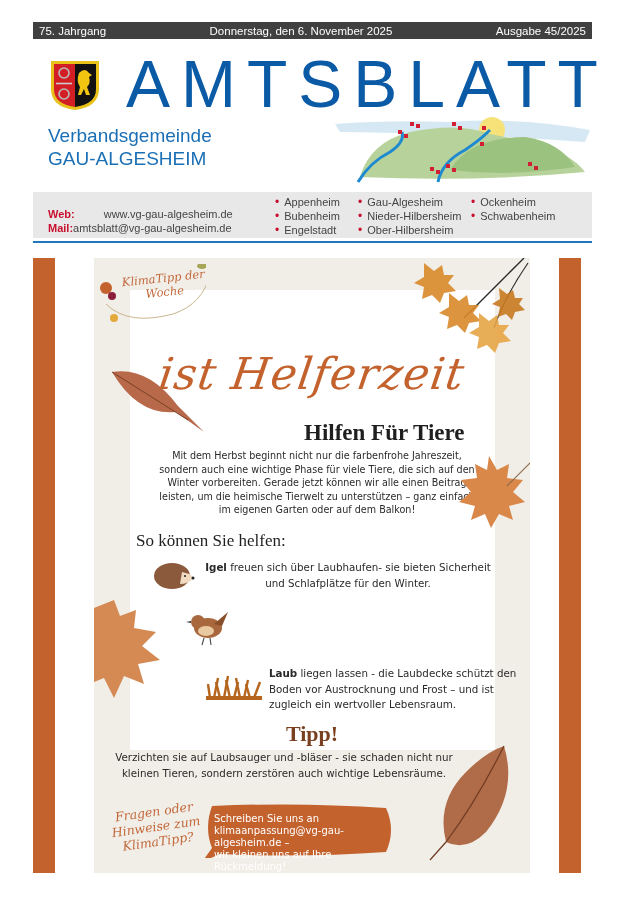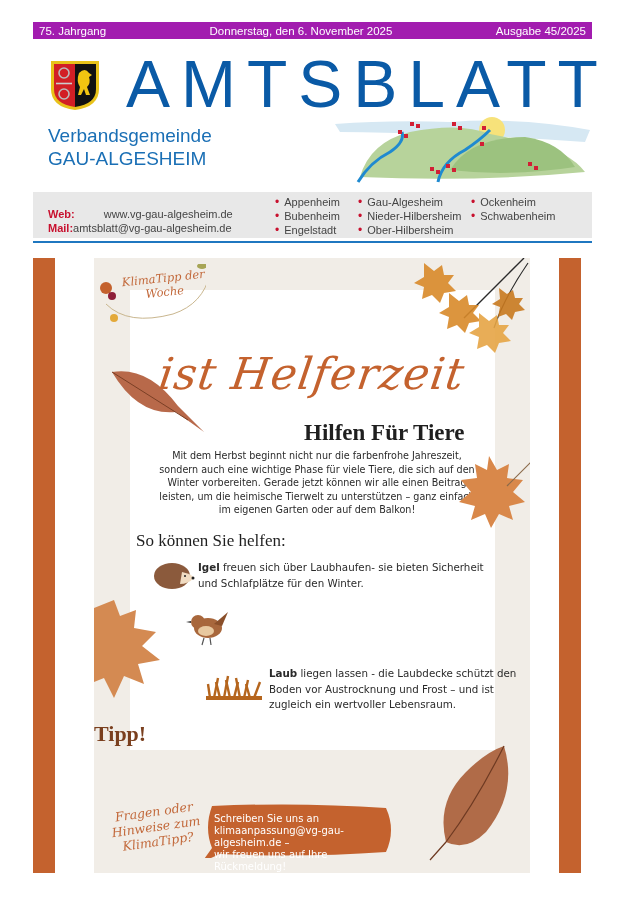--- a/index.html
+++ b/index.html
@@ -1,20 +1,20 @@
 <!DOCTYPE html>
 <html><head>
 <meta charset="utf-8">
 <style>
   * { box-sizing: border-box; margin: 0; padding: 0; }
   html, body { width: 625px; height: 897px; background: #ffffff; overflow: hidden; }
   body { position: relative; font-family: "Liberation Sans", sans-serif; }
 
   
-  .topbar { position: absolute; left: 33px; top: 22px; width: 559px; height: 17px; background: #a21caf;
+  .topbar { position: absolute; left: 33px; top: 22px; width: 559px; height: 17px; background: #404040;
             color: #fff; font-size: 11.5px; display: flex; justify-content: space-between; align-items: center; padding: 0 6px; }
 
   
   .crest { position: absolute; left: 49px; top: 59px; width: 52px; height: 52px; }
   .title { position: absolute; left: 126px; top: 44px; font-size: 66px; letter-spacing: 11px; color: #0a5aa6; font-weight: 400;
            font-family: "Liberation Sans", sans-serif; line-height: 80px; }
   .vg1 { position: absolute; left: 48px; top: 125px; font-size: 19px; color: #1a6fb5; }
   .vg2 { position: absolute; left: 48px; top: 148px; font-size: 19px; color: #1a6fb5; }
   .landscape { position: absolute; left: 330px; top: 112px; width: 265px; height: 75px; }
 
@@ -45,29 +45,29 @@
             font-size: 27px; letter-spacing: 3.5px; color: #5a3f36; font-weight: bold; }
   .helfer { position: absolute; left: 0; width: 436px; top: 90px; text-align: center; font-family: "DejaVu Serif", serif;
             font-style: italic; font-size: 44px; color: #c4622e; letter-spacing: 1px; transform: skewX(-8deg); }
   .hilfen { position: absolute; left: 210px; top: 162px; font-family: "Liberation Serif", serif; font-weight: bold; font-size: 23px; color: #1f1f1f; }
   .intro { position: absolute; left: 58px; top: 191px; width: 330px; text-align: center; font-size: 9.6px; line-height: 13.5px; color: #2a2a2a;
            font-family: "DejaVu Sans", sans-serif; }
   .sokoennen { position: absolute; left: 42px; top: 273px; font-family: "Liberation Serif", serif; font-size: 17px; color: #1f1f1f; }
 
   .tip-item { position: absolute; font-family: "DejaVu Sans", sans-serif; font-size: 10.3px; line-height: 15.5px; color: #2a2a2a; }
   .tip-item b { font-weight: bold; }
-  .t1 { left: 104px; top: 302px; width: 300px; }
+  .t1 { left: 104px; top: 302px; width: 300px; text-align: center; }
   .t2 { left: 140px; top: 347px; width: 280px; }
   .t3 { left: 175px; top: 408px; width: 260px; }
   .ico { position: absolute; }
   .hedgehog { left: 58px; top: 300px; width: 44px; height: 32px; }
   .bird { left: 92px; top: 350px; width: 44px; height: 38px; }
   .grass { left: 112px; top: 416px; width: 56px; height: 26px; }
 
-  .tipp { position: absolute; left: 0; width: 436px; top: 463px; text-align: left; font-family: "Liberation Serif", serif; font-weight: bold;
+  .tipp { position: absolute; left: 0; width: 436px; top: 463px; text-align: center; font-family: "Liberation Serif", serif; font-weight: bold;
           font-size: 22px; color: #7a3f1e; }
   .tipptext { position: absolute; left: 20px; width: 340px; top: 491px; text-align: center; font-family: "DejaVu Sans", sans-serif;
               font-size: 10.3px; line-height: 16px; color: #2a2a2a; }
 
   .fragen { position: absolute; left: 14px; top: 546px; width: 96px; text-align: center; font-family: "DejaVu Serif", serif; font-style: italic;
             font-size: 12.5px; line-height: 15px; color: #c2683a; transform: rotate(-8deg); }
   .bubble { position: absolute; left: 106px; top: 546px; width: 194px; height: 54px; }
   .bubble-text { position: absolute; left: 120px; top: 555px; width: 180px; font-family: "DejaVu Sans", sans-serif; font-size: 10px;
                  line-height: 12px; color: #fff; }
 
@@ -219,28 +219,29 @@
     </g>
     <rect x="0" y="22" width="56" height="4" fill="#b5651d"></rect>
   </svg>
   <div class="tip-item t3"><b>Laub</b><span> liegen lassen - die Laubdecke schützt den Boden vor Austrocknung und Frost – und ist zugleich ein wertvoller Lebensraum.</span></div>
 
   <svg class="deco" style="left:0;top:340px;width:68px;height:104px" viewBox="0 0 68 104">
     <path d="M0 10 L20 2 L26 18 L42 12 L40 30 L62 34 L48 48 L66 62 L44 66 L50 86 L30 78 L20 100 L10 80 L0 84 Z" fill="#d48a52"></path>
   </svg>
 
   <div class="tipp">Tipp!</div>
+  <div class="tipptext">Verzichten sie auf Laubsauger und -bläser - sie schaden nicht nur kleinen Tieren, sondern zerstören auch wichtige Lebensräume.</div>
 
   <div class="fragen">Fragen oder Hinweise zum KlimaTipp?</div>
   <svg class="bubble" viewBox="0 0 194 54">
     <path d="M12 2 Q100 -2 186 4 Q196 26 186 48 Q100 54 20 50 L2 58 L12 44 Q4 24 12 2 Z" fill="#c4622e"></path>
   </svg>
   <div class="bubble-text">
     <div>Schreiben Sie uns an</div>
     <div>klimaanpassung@vg-gau-algesheim.de –</div>
-    <div>wir freuen uns auf Ihre Rückmeldung!</div>
+    <div>wir kleinen uns auf Ihre Rückmeldung!</div>
   </div>
 
   <svg class="deco" style="left:332px;top:484px;width:90px;height:124px" viewBox="0 0 90 124">
     <path d="M78 4 Q92 50 60 90 Q40 110 20 100 Q10 60 40 30 Q60 10 78 4 Z" fill="#b06b48"></path>
     <path d="M78 4 Q50 60 20 100 L4 118" stroke="#6e3a22" stroke-width="1.2" fill="none"></path>
   </svg>
 </div>
 
 </body></html>

